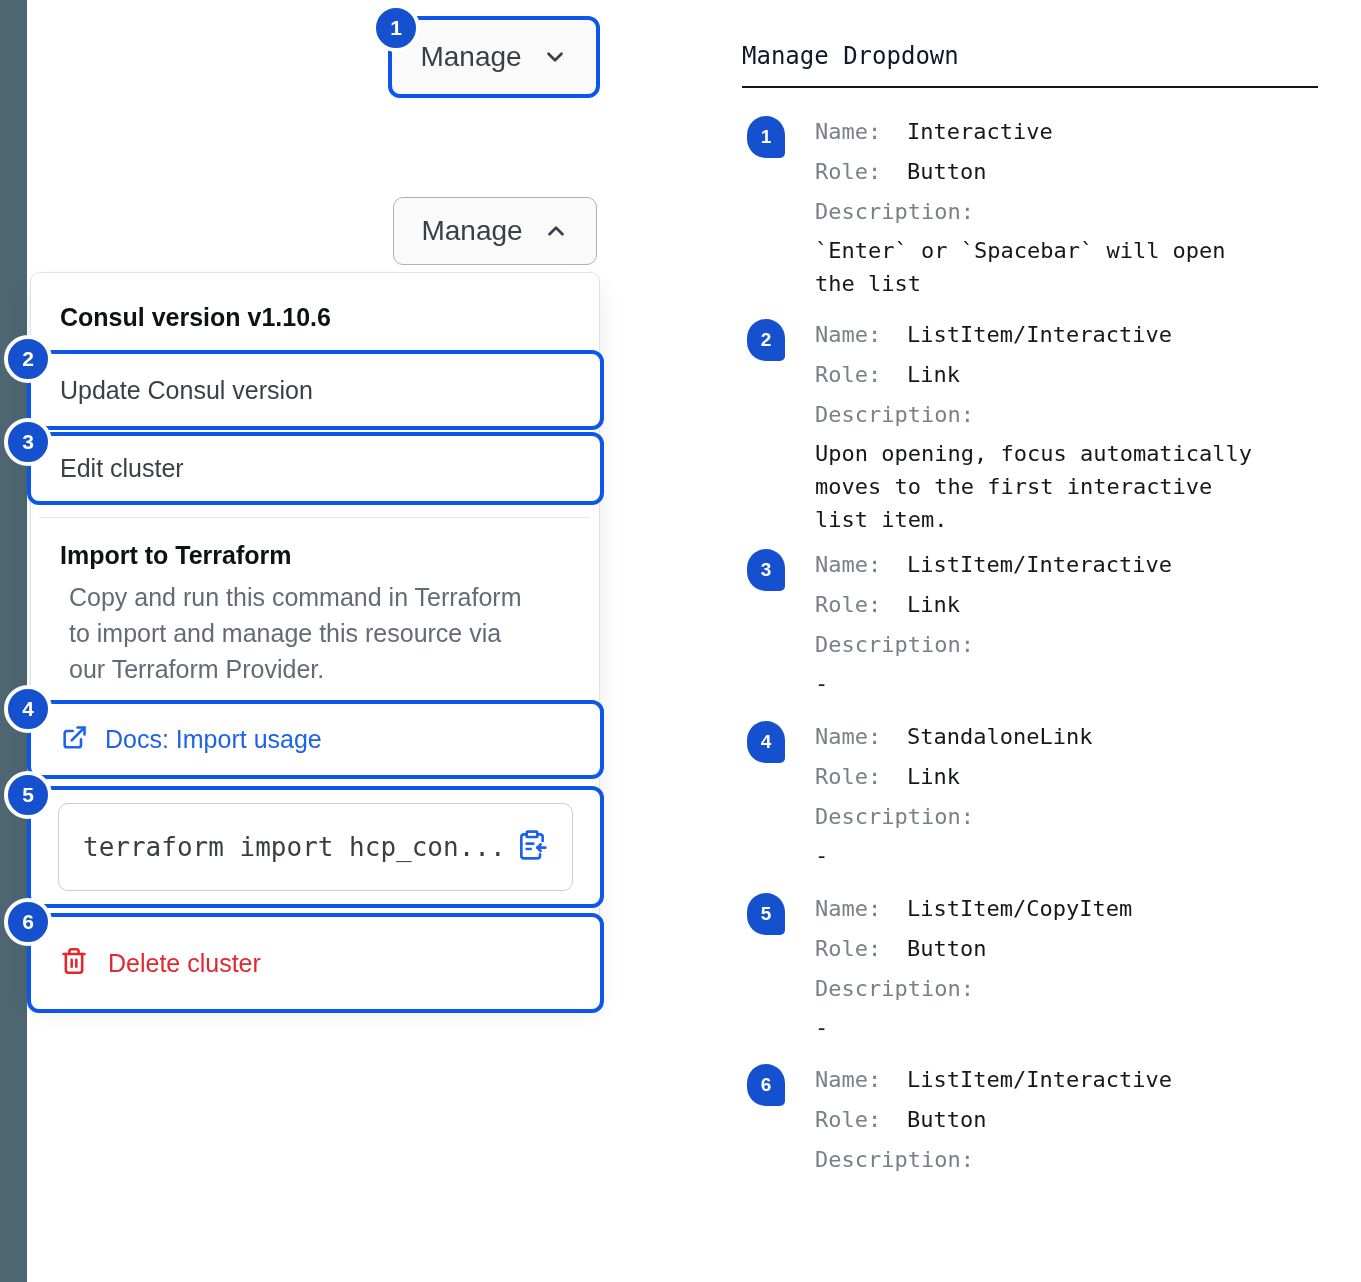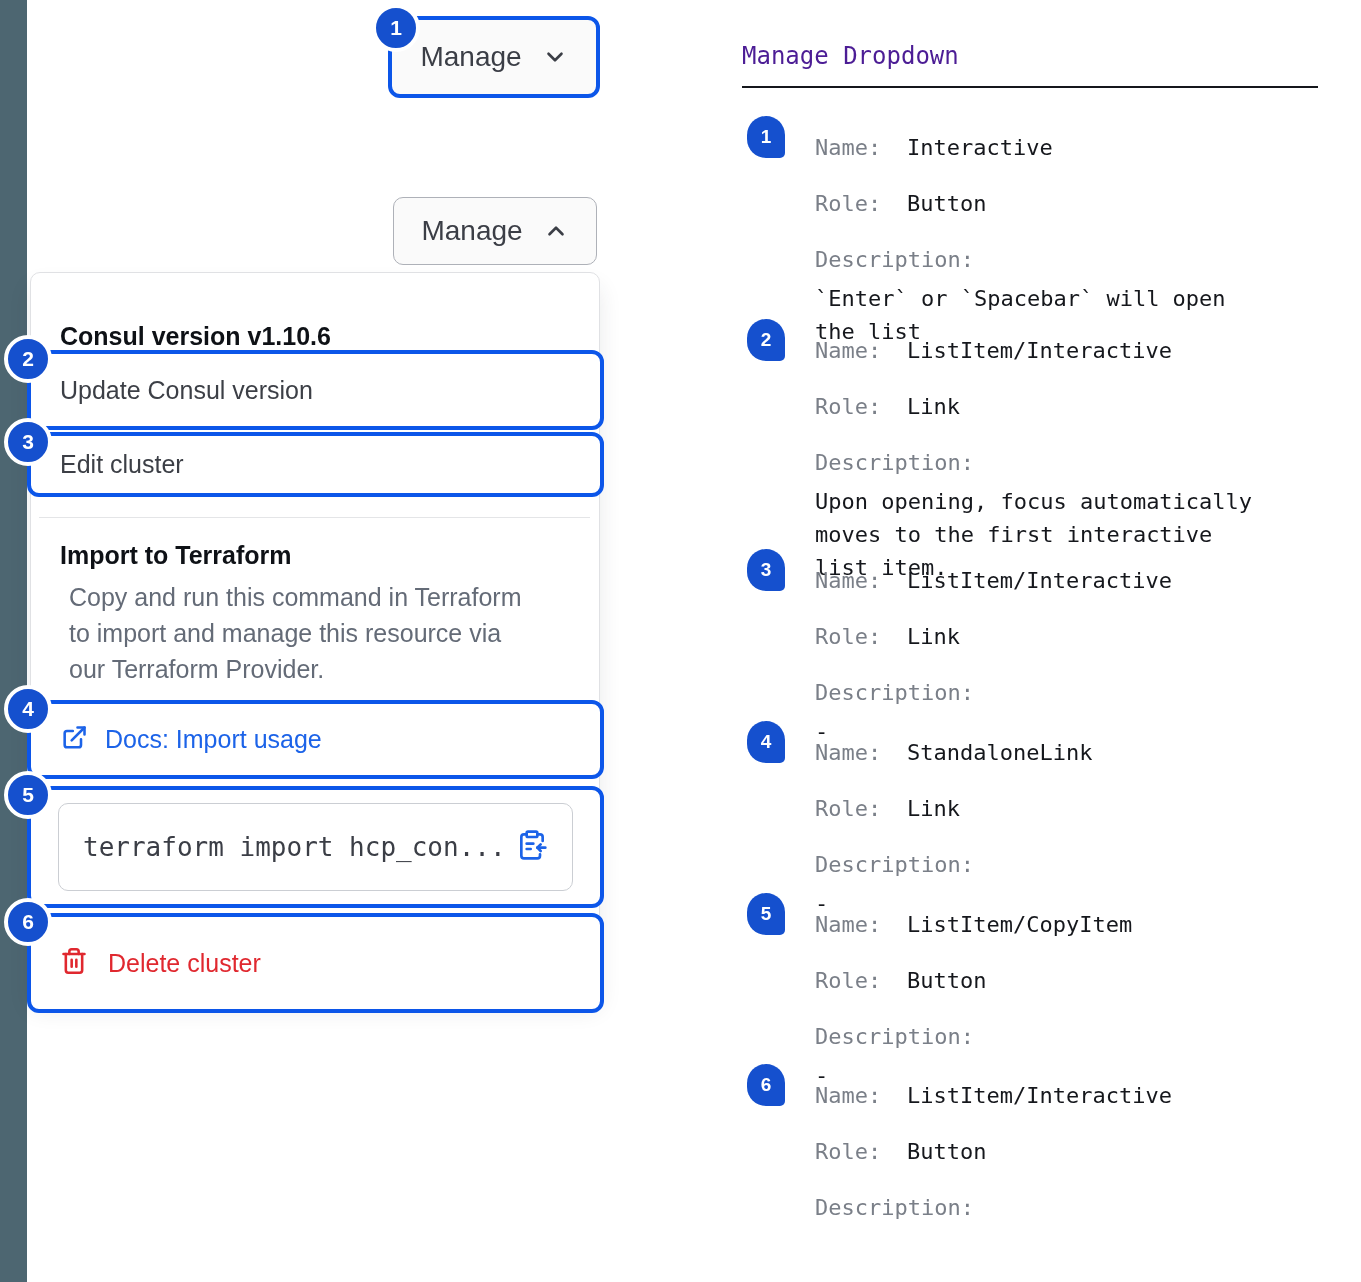--- a/index.html
+++ b/index.html
@@ -36,28 +36,28 @@
   .link-row .link-label{font-size:25px;font-weight:500;color:#1C63E8;}
   .code-field{box-sizing:border-box;margin:0 27px;width:515px;height:88px;
        border:1.5px solid #CBCED3;border-radius:10px;background:#fff;
        display:flex;align-items:center;justify-content:space-between;padding:0 24px;}
   .code-text{font-family:"DejaVu Sans Mono",monospace;font-size:26px;color:#3B3E46;}
   .danger-row{display:flex;align-items:center;gap:20px;padding-left:29px;color:#E0282F;}
   .danger-row .danger-label{font-size:25px;font-weight:500;color:#E0282F;}
 
   
   .spec-title{position:absolute;left:742px;top:42px;
-       font-family:"DejaVu Sans Mono",monospace;font-size:24px;color:#4c1d95;}
+       font-family:"DejaVu Sans Mono",monospace;font-size:24px;color:#0f172a;}
   .spec-rule{position:absolute;left:742px;top:86px;width:576px;height:2px;background:#15171C;}
   .spec-row{position:absolute;left:747px;font-family:"DejaVu Sans Mono",monospace;}
   .spec-badge{position:absolute;left:0;top:4px;width:38px;height:42px;
        border-radius:19px 19px 5px 19px;font-size:19px;
        font-family:"Liberation Sans",sans-serif;}
   .spec-lines{margin-left:68px;width:505px;}
-  .spec-line{display:flex;font-size:22px;line-height:40px;margin-top:16px;}
+  .spec-line{display:flex;font-size:22px;line-height:40px;}
   .spec-lbl{width:92px;flex:0 0 92px;color:#7A7F88;}
   .spec-val{color:#15171C;}
   .spec-desc{font-size:22px;line-height:33px;color:#15171C;width:460px;margin-top:2px;}
 </style>
 </head>
 <body>
 
 <div class="canvas">
   <div class="rail"></div>
 
@@ -74,27 +74,27 @@
   <div class="btn btn-open">
     <span>Manage</span>
     <span>
       <svg width="26" height="26" viewBox="0 0 24 24" fill="none" stroke="#3B3E46" stroke-width="2.4" stroke-linecap="round" stroke-linejoin="round">
           <path d="M6 15l6-6 6 6"></path>
         </svg>
     </span>
   </div>
 
   <div class="panel">
-    <div class="panel-hdr" style="top:49px;">Consul version v1.10.6</div>
+    <div class="panel-hdr" style="top:30px;">Consul version v1.10.6</div>
 
     <div class="ring" style="top:77px;height:80px;align-items:center;">
       <span class="item-label">Update Consul version</span>
     </div>
 
-    <div class="ring" style="top:159px;height:65px;">
+    <div class="ring" style="top:159px;height:73px;">
       <span class="item-label">Edit cluster</span>
     </div>
 
     <div class="divider" style="top:244px;"></div>
 
     <div class="panel-hdr" style="top:268px;">Import to Terraform</div>
     <div class="para" style="top:306px;">Copy and run this command in Terraform to import and manage this resource via our Terraform Provider.</div>
 
     <div class="ring link-row" style="top:427px;height:79px;">
       <span>

